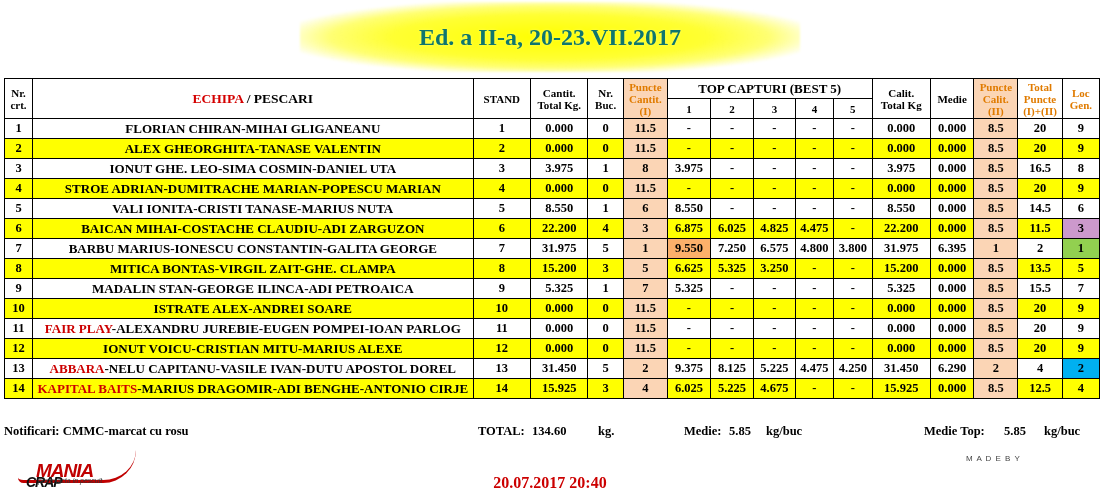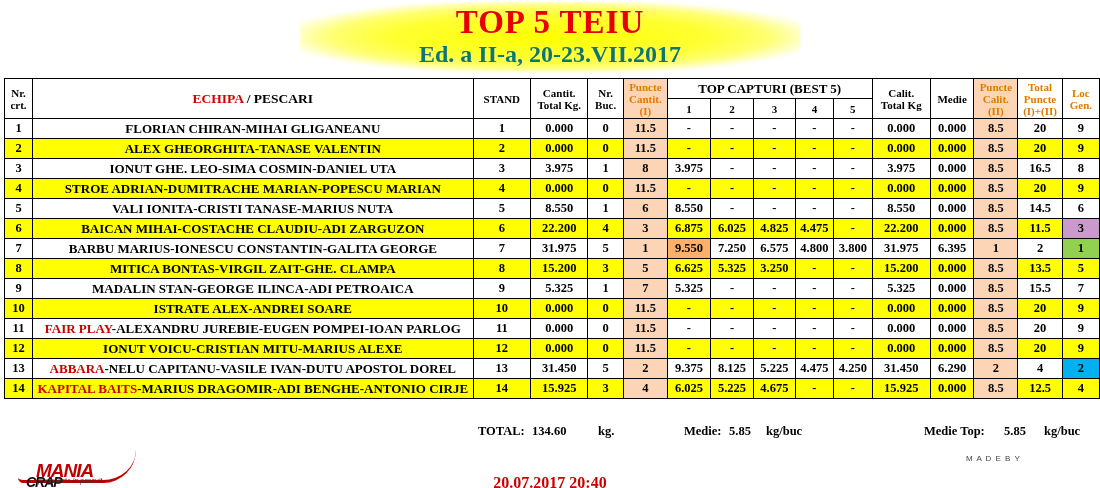--- a/index.html
+++ b/index.html
@@ -119,21 +119,20 @@
     border-radius:9px;color:#ffffff;font-size:17px;font-weight:bold;
     font-family:"Liberation Sans",sans-serif;font-style:italic;margin-top:45px;
   }
   .logo-right .pill .g{color:#ff2a2a;}
 </style>
 </head>
 <body>
 
 <div class="banner">
   <div class="glow"></div>
-  <h1>TOP 5 TEIU</h1>
   <h2>Ed. a II-a, 20-23.VII.2017</h2>
 </div>
 
 <table class="grid">
   <colgroup>
     <col style="width:30px">
     <col style="width:442px">
     <col style="width:62px">
     <col style="width:60px">
     <col style="width:38px">
@@ -452,20 +451,21 @@
         <td>15.925</td>
         <td>0.000</td>
         <td class="punctecalit">8.5</td>
         <td>12.5</td>
         <td>4</td>
       </tr>
     </tbody>
 </table>
 
 <div class="foot">
+  <span class="note">Notificari: CMMC-marcat cu rosu</span>
   <span class="total-lbl">TOTAL:</span>
   <span class="total-val">134.60</span>
   <span class="total-unit">kg.</span>
   <span class="medie-lbl">Medie:</span>
   <span class="medie-val">5.85</span>
   <span class="medie-unit">kg/buc</span>
   <span class="mt-lbl">Medie Top:</span>
   <span class="mt-val">5.85</span>
   <span class="mt-unit">kg/buc</span>
 </div>

